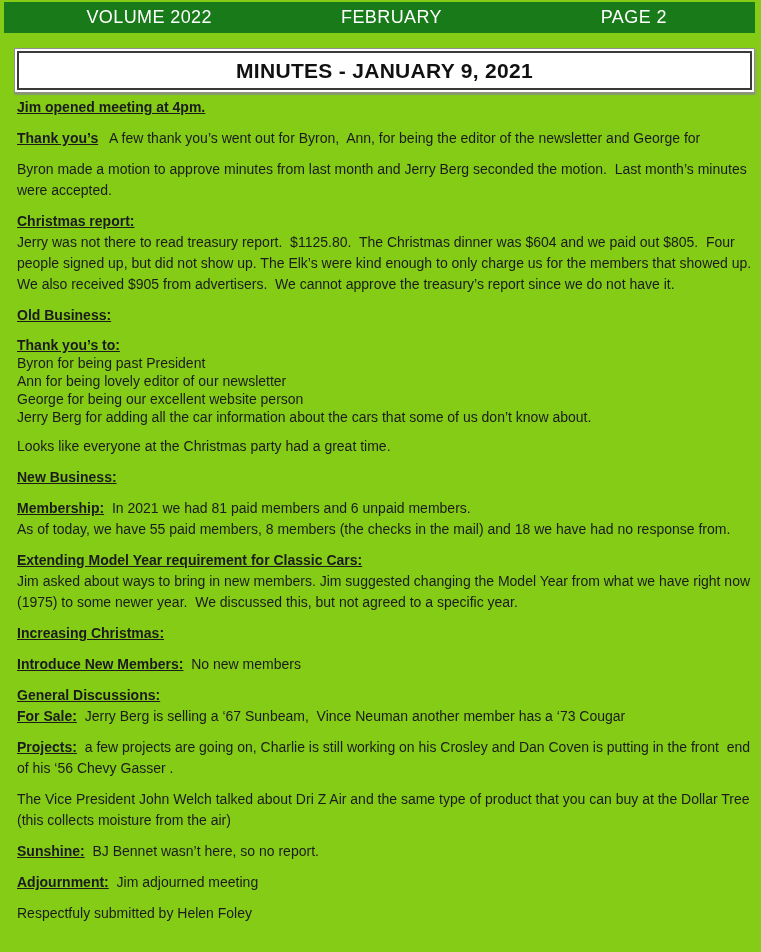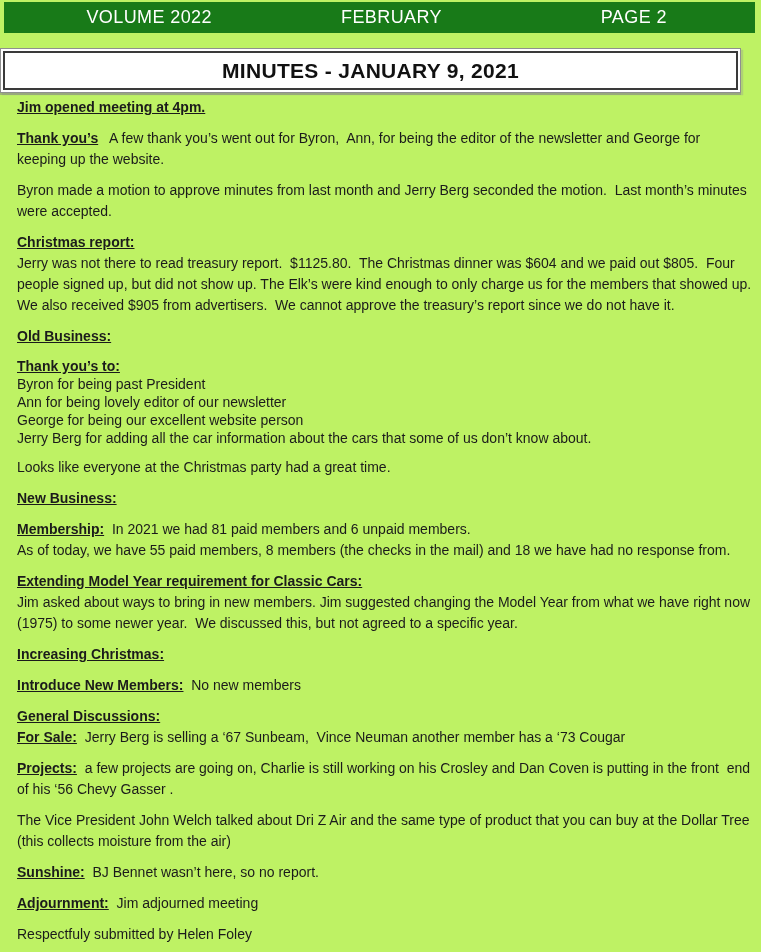--- a/index.html
+++ b/index.html
@@ -1,28 +1,28 @@
 <!DOCTYPE html>
 <html><head>
 <meta charset="utf-8">
 <style>
   html,body { margin:0; padding:0; background:#e8e8e8; }
   .page {
-    position:relative; width:761px; height:952px; background:#bef264;
+    position:relative; width:761px; height:952px; background:#84cc16;
     font-family:"Liberation Sans", sans-serif; color:#1b1b1b; overflow:hidden;
     margin:0 auto;
   }
   .header-bar {
     position:absolute; top:2px; left:4px; width:751px; height:31px;
     display:flex; align-items:center; box-sizing:border-box; padding-left:24px;
     color:#ffffff; font-size:18px; letter-spacing:0.4px;
   }
   .header-cell { flex:1; text-align:center; }
   .title-box {
-    position:absolute; top:48px; left:0; width:741px; height:45px;
+    position:absolute; top:48px; left:14px; width:741px; height:45px;
     box-sizing:border-box; border:1px solid #8f8f8f; background:#ffffff;
     padding:2px;
     box-shadow:0 2px 0 rgba(130,130,130,0.5), 2px 2px 1px rgba(150,150,150,0.35);
   }
   .title-inner {
     border:2px solid #3a3a3a; height:100%; box-sizing:border-box;
     display:flex; align-items:center; justify-content:center;
   }
   .title-text {
     margin:0; font-size:21px; font-weight:bold; letter-spacing:0.3px; color:#111;
@@ -55,21 +55,20 @@
       <h1 class="title-text">MINUTES - JANUARY 9, 2021</h1>
     </div>
   </div>
 
   <div class="doc">
       <div class="block">
         <div class="line"><span class="bold">Jim opened meeting at 4pm.</span></div>
       </div>
       <div class="block">
         <div class="line"><span class="bold underline">Thank you’s</span><span>   A few thank you’s went out for Byron,  Ann, for being the editor of the newsletter and George for</span></div>
-        <div class="line"><span>keeping up the website.</span></div>
       </div>
       <div class="block">
         <div class="line"><span>Byron made a motion to approve minutes from last month and Jerry Berg seconded the motion.  Last month’s minutes</span></div>
         <div class="line"><span>were accepted.</span></div>
       </div>
       <div class="block">
         <div class="line"><span class="bold underline">Christmas report:</span></div>
       </div>
       <div class="block tight">
         <div class="line"><span>Jerry was not there to read treasury report.  $1125.80.  The Christmas dinner was $604 and we paid out $805.  Four</span></div>

